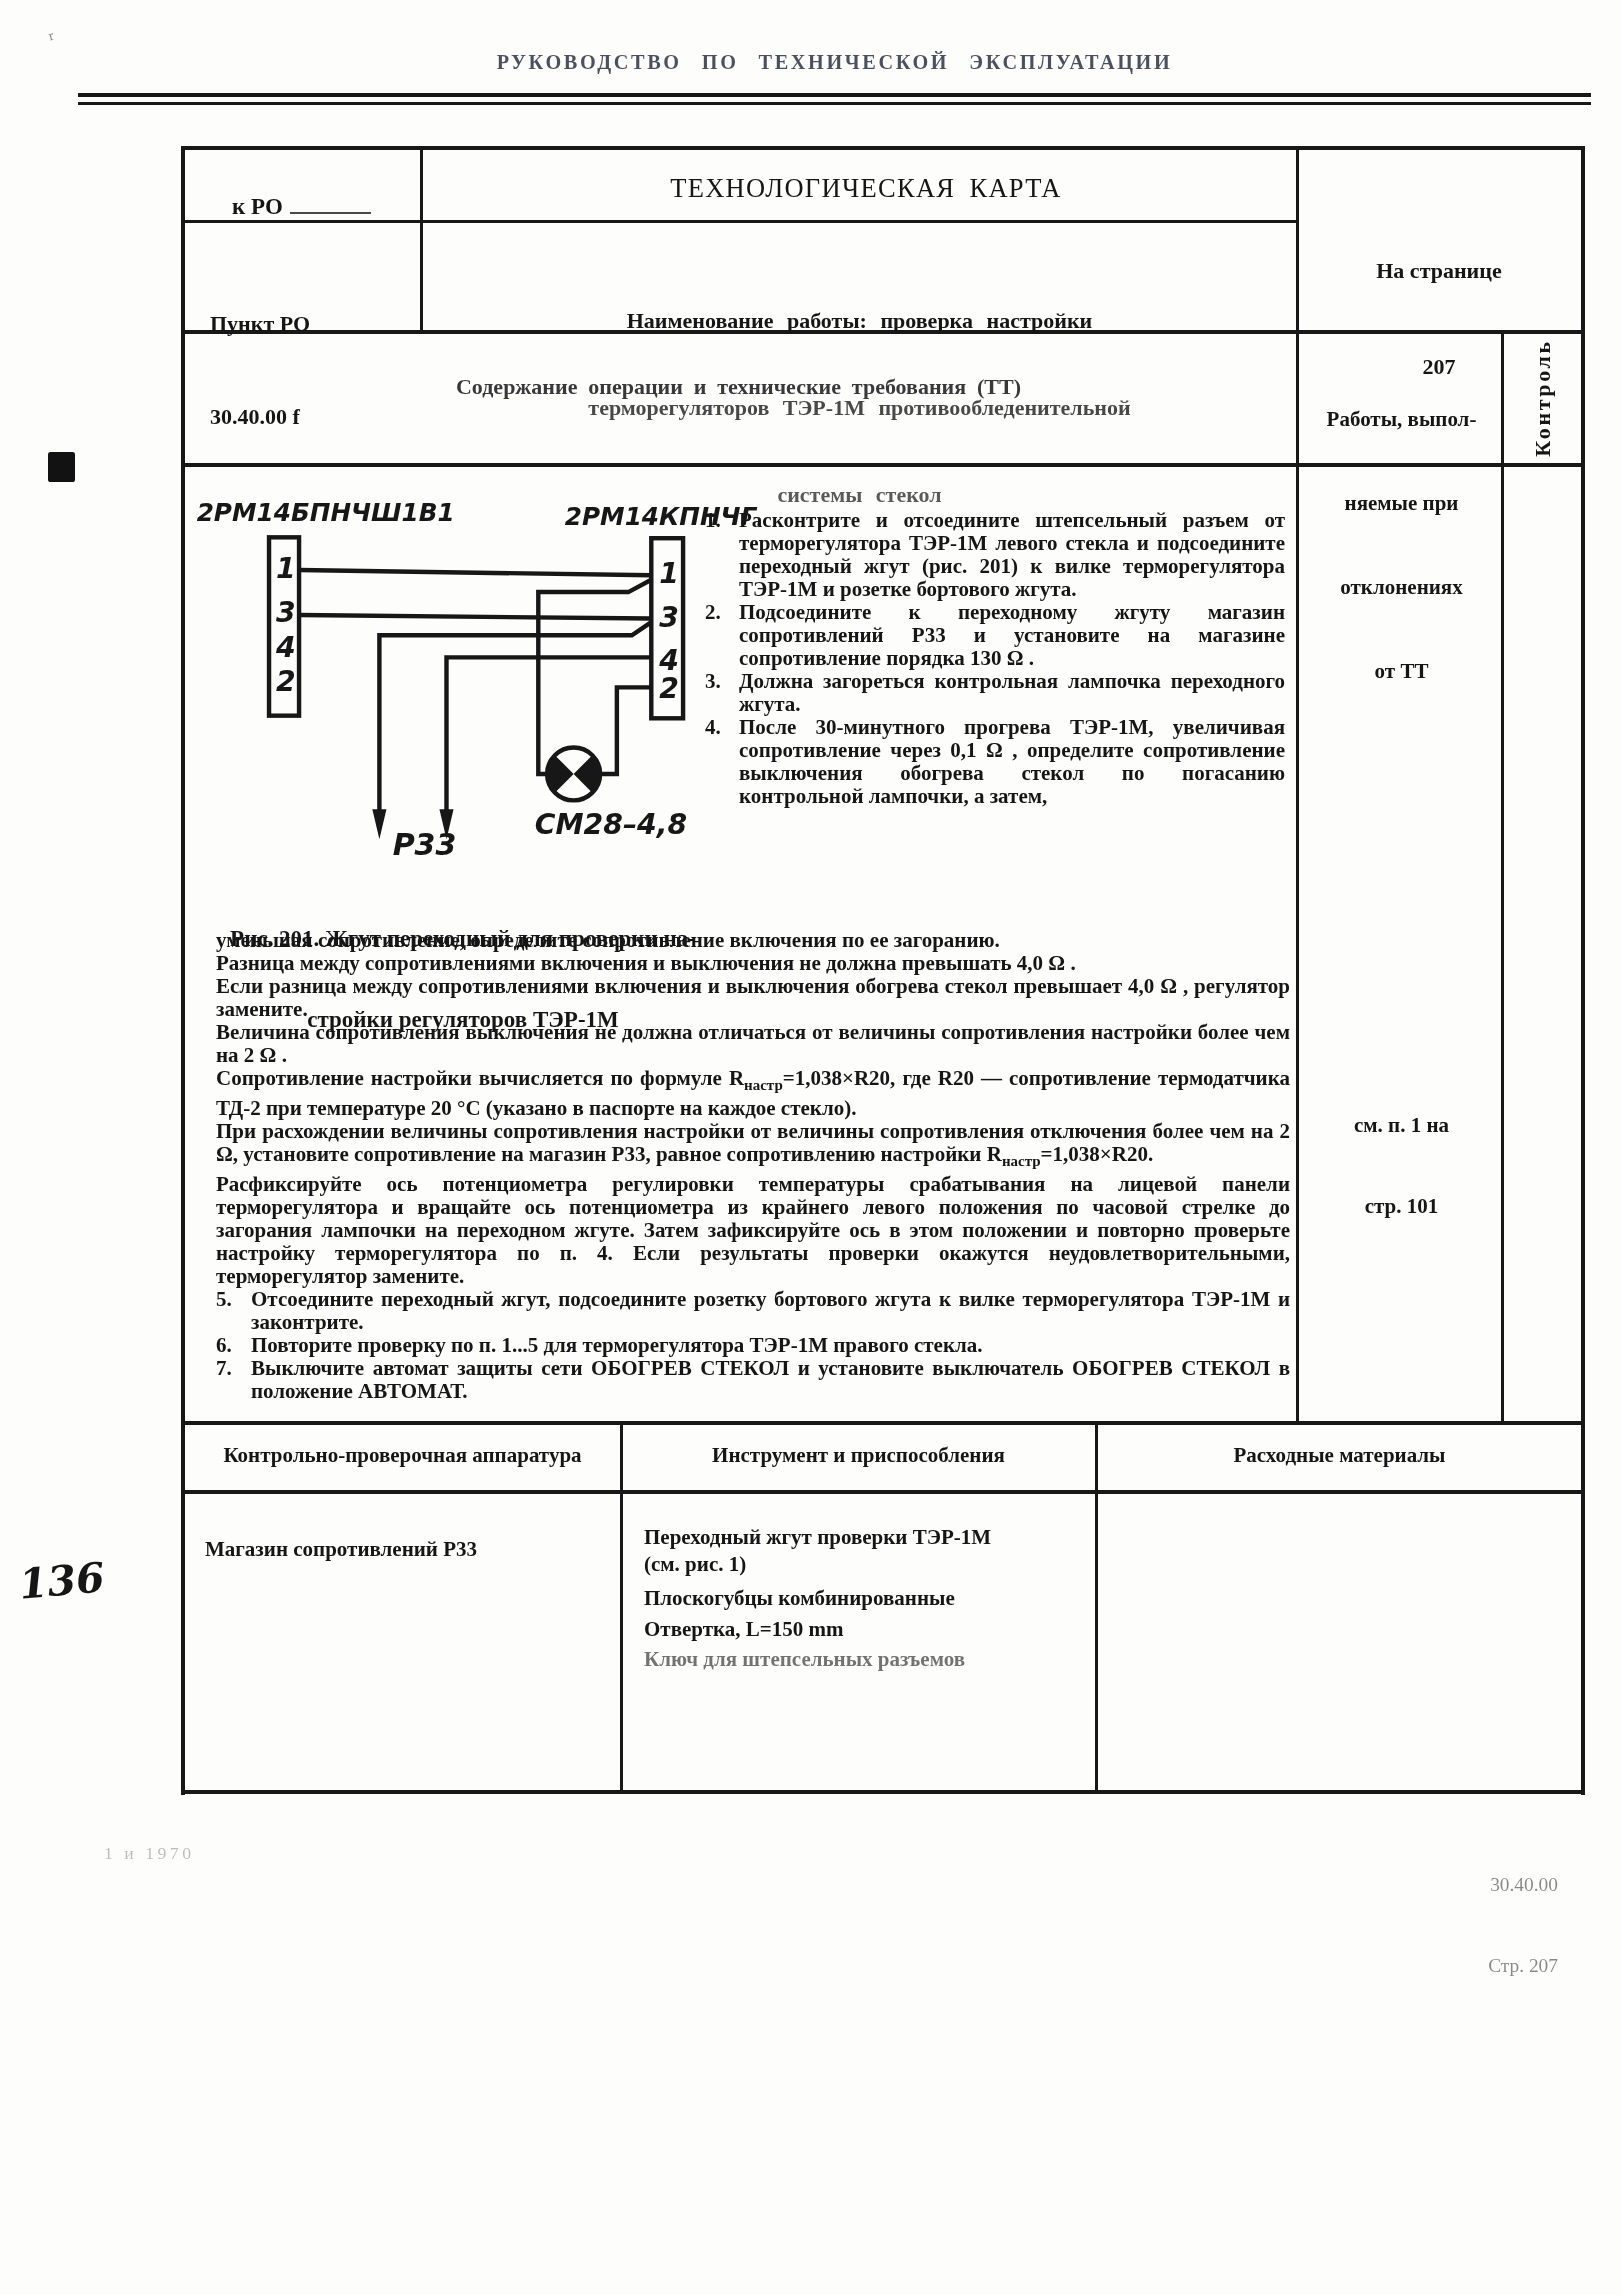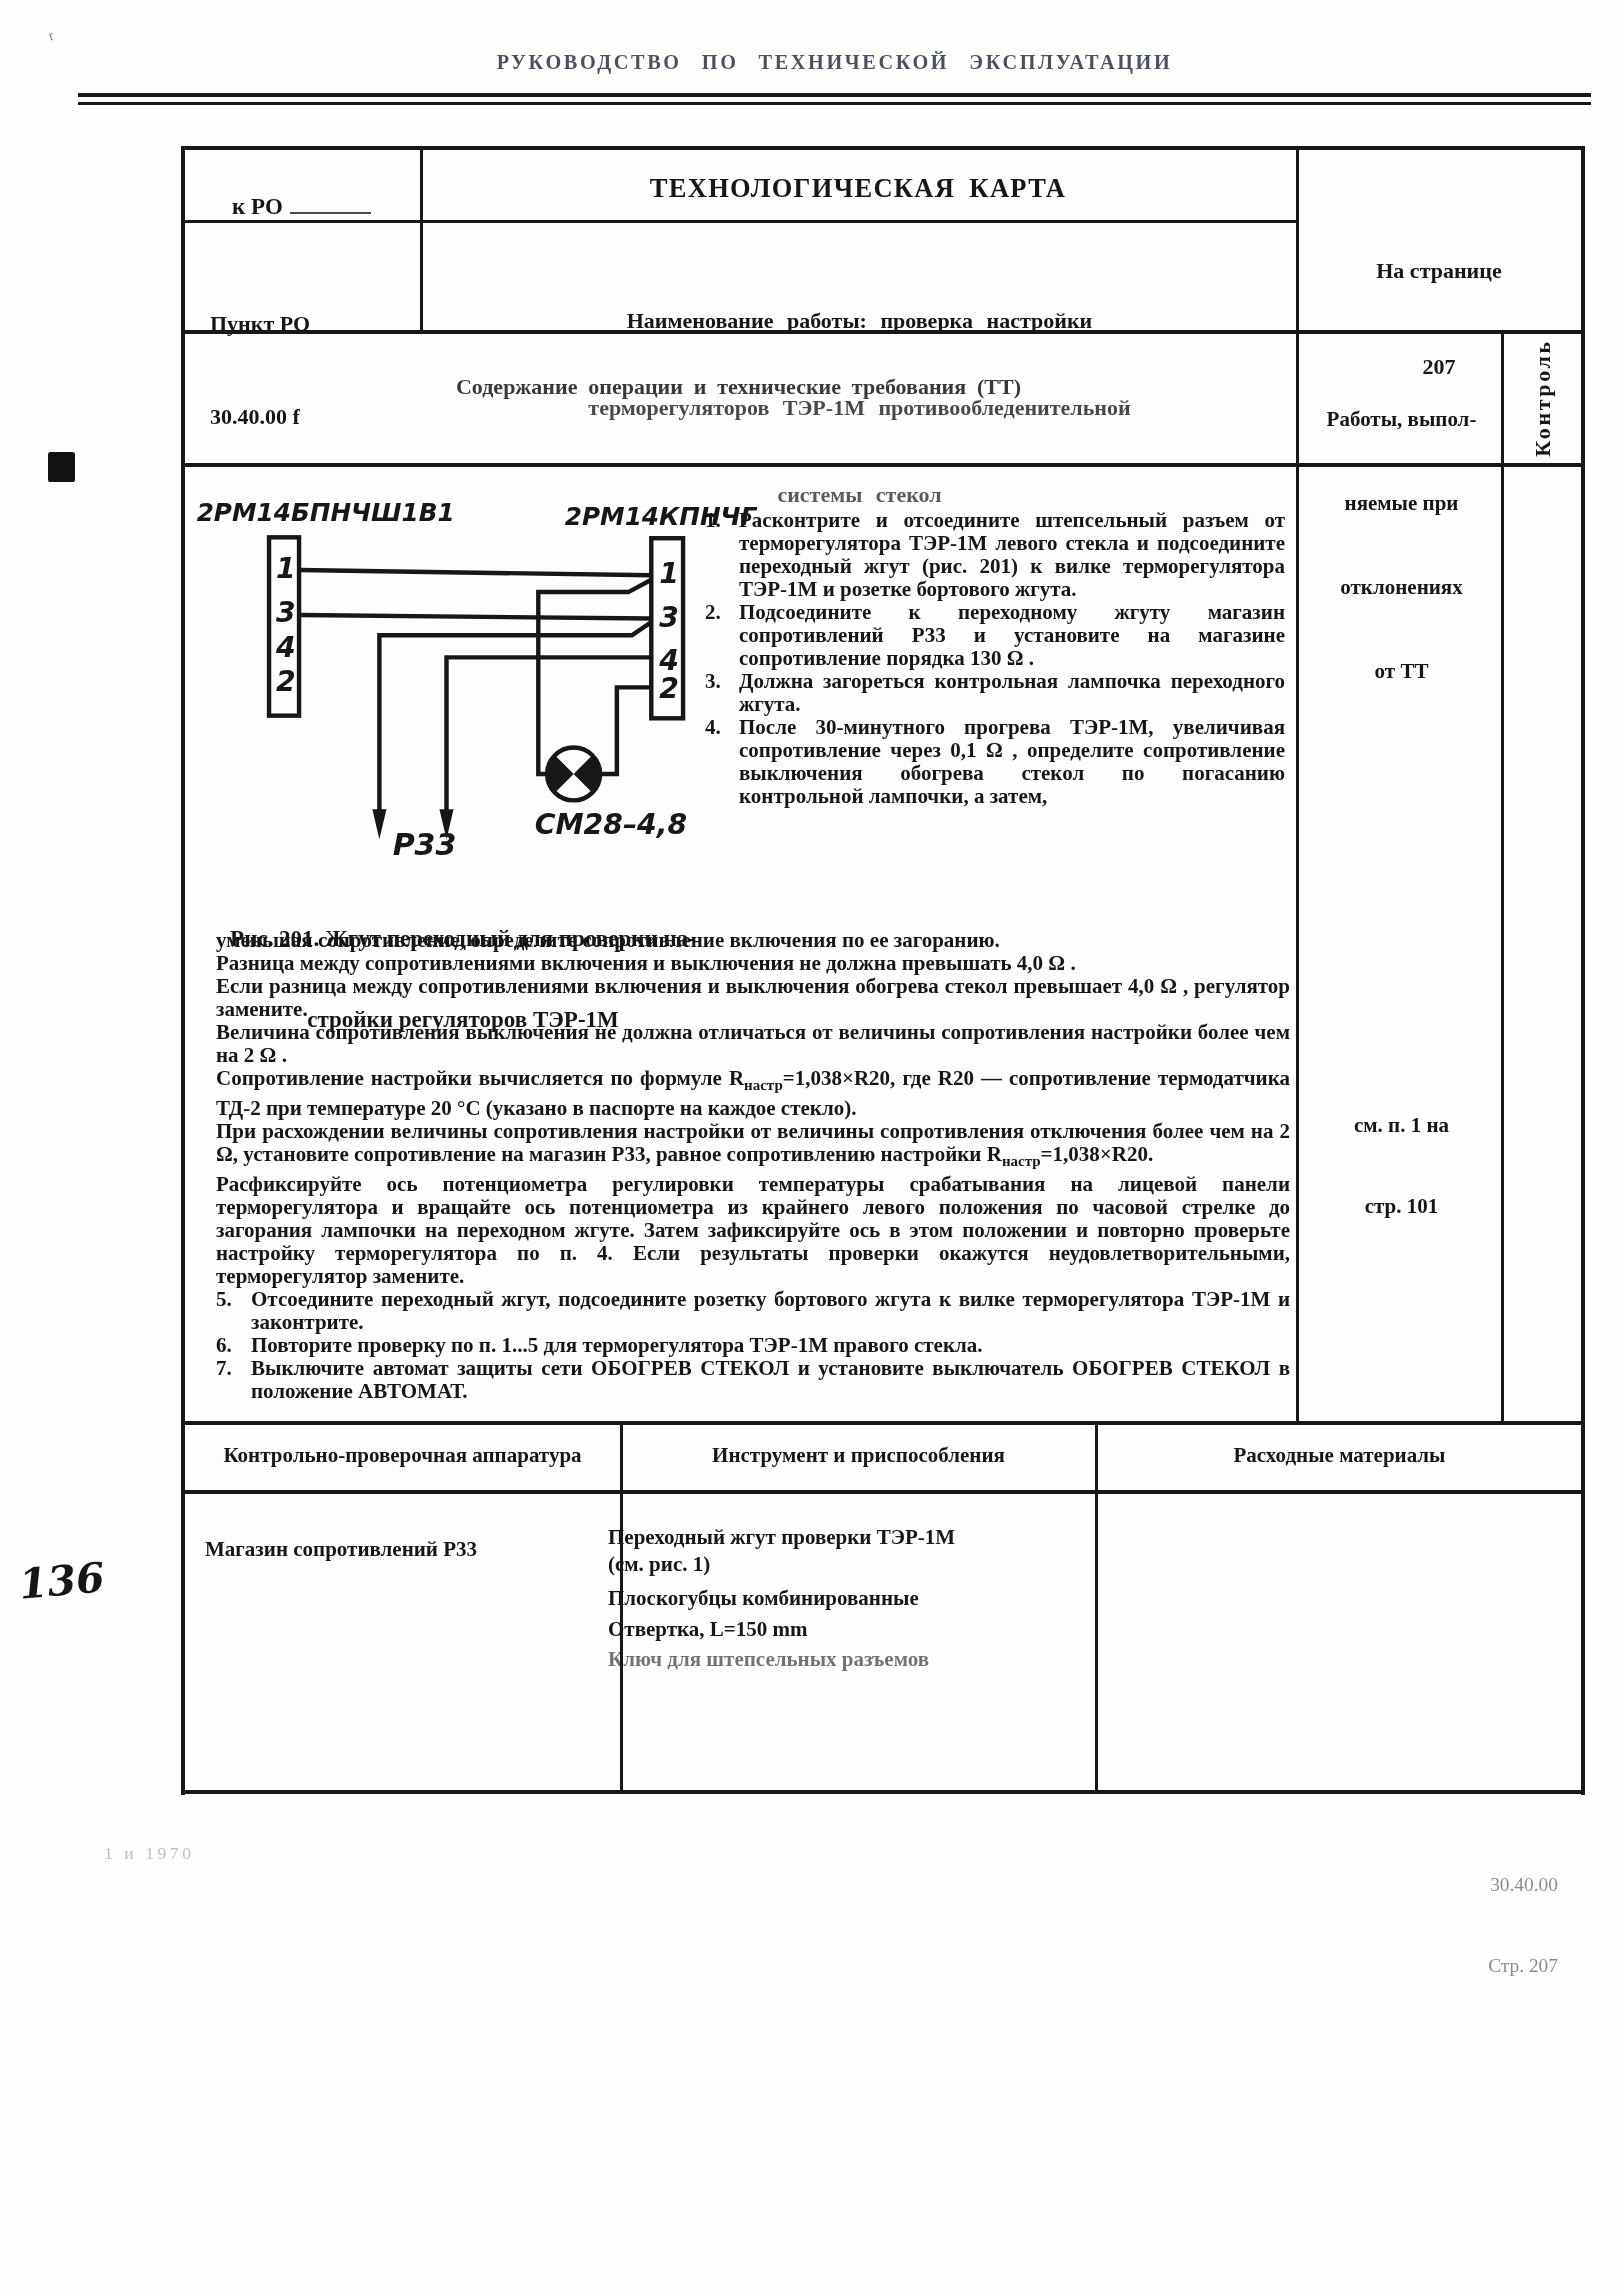--- a/index.html
+++ b/index.html
@@ -18,21 +18,21 @@
   .run-head{
     left:79px;top:51px;width:1511px;text-align:center;
     font-size:20.3px;font-weight:bold;letter-spacing:2.6px;word-spacing:12.4px;
     color:#0f172a;opacity:.75;filter:blur(0.4px);
   }
   .rule-a{left:78px;top:93px;width:1513px;height:3.5px;}
   .rule-b{left:78px;top:102px;width:1513px;height:2.6px;}
   
   .k-ro{left:209px;top:168px;font-size:23px;font-weight:bold;}
   .k-ro-blank{display:inline-block;width:81px;height:17.7px;border-bottom:2.6px solid #4a4a4a;margin-left:7px;}
-  .doc-title{left:420px;top:173px;width:876px;font-size:26.5px;font-weight:bold;letter-spacing:1.3px;word-spacing:6.2px;text-align:center;}
+  .doc-title{left:420px;top:173px;width:876px;font-size:26.5px;font-weight:normal;letter-spacing:1.3px;word-spacing:6.2px;text-align:center;padding-left:8px;}
   .on-page{left:1299px;top:191px;width:280px;text-align:center;font-size:22px;font-weight:bold;line-height:32px;}
   .punkt{left:210px;top:246px;width:212px;font-size:22px;font-weight:bold;line-height:31px;}
   .work-name{left:433px;top:248px;width:853px;text-align:center;font-size:22px;font-weight:bold;line-height:29px;word-spacing:8px;}
   .work-name .l2{opacity:.78;}
   .work-name .l3{opacity:.7;}
   
   .soderzh{left:181px;top:374px;width:1115px;text-align:center;font-size:22px;font-weight:bold;word-spacing:5.3px;opacity:.85;}
   .raboty{left:1299px;top:349px;width:205px;text-align:center;font-size:21px;font-weight:bold;line-height:28px;}
   .kontrol-box{left:1504px;top:333px;width:78px;height:130px;display:flex;align-items:center;justify-content:center;position:absolute;}
   .kontrol-box span{transform:rotate(-90deg);white-space:nowrap;font-size:22px;font-weight:bold;letter-spacing:2.6px;}
@@ -202,21 +202,21 @@
     <div>см. п. 1 на</div>
     <div>стр. 101</div>
   </div>
 
   <div class="eq-head" style="left:185px;width:435px;">Контрольно-проверочная аппаратура</div>
   <div class="eq-head" style="left:623px;width:471px;">Инструмент и приспособления</div>
   <div class="eq-head" style="left:1098px;width:483px;">Расходные материалы</div>
 
   <div class="eq-cell" style="left:205px;top:1536px;width:397px;">Магазин сопротивлений Р33</div>
 
-  <div class="eq-cell eq-tools" style="left:608px;top:1524px;width:449px;">
+  <div class="eq-cell eq-tools" style="left:644px;top:1524px;width:449px;">
     <div style="margin-top:0;">Переходный жгут проверки ТЭР-1М</div>
     <div style="margin-top:0;">(см. рис. 1)</div>
     <div style="margin-top:7px;">Плоскогубцы комбинированные</div>
     <div>Отвертка, L=150 mm</div>
     <div class="faded2">Ключ для штепсельных разъемов</div>
   </div>
 
 
   <div class="t foot-right">
     <div>30.40.00</div>

